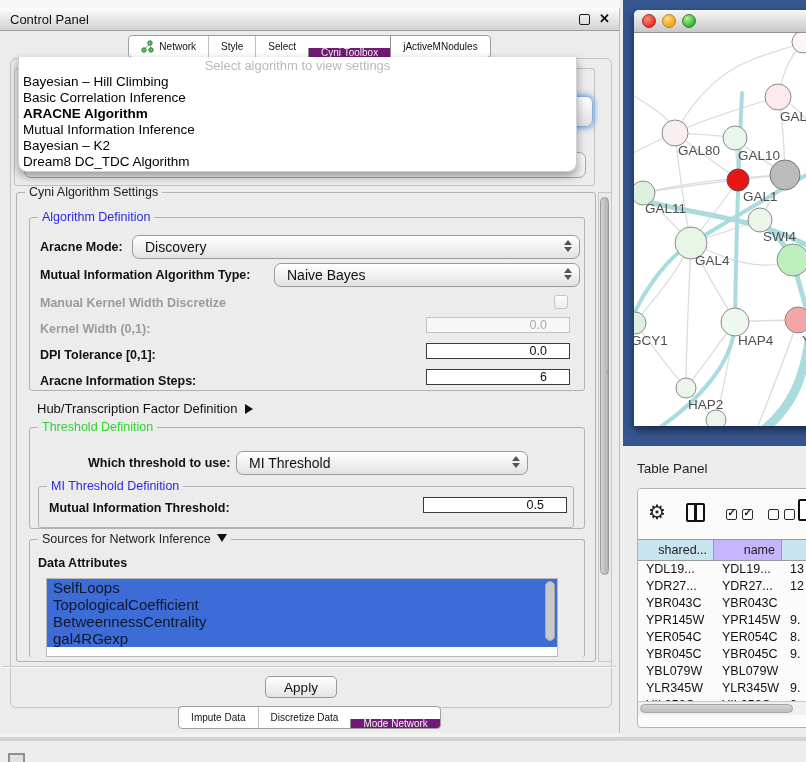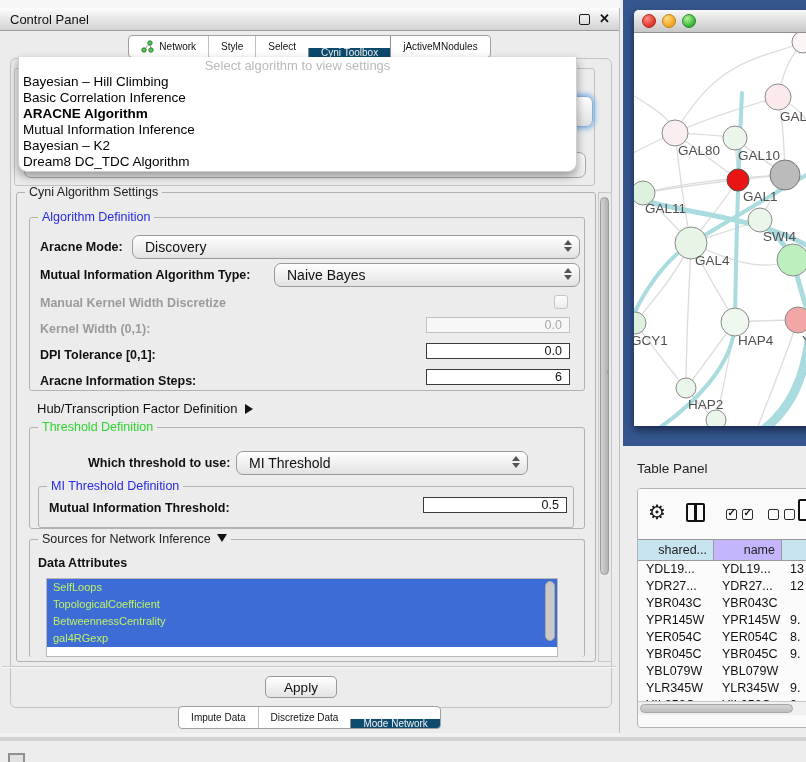--- a/index.html
+++ b/index.html
@@ -18,21 +18,21 @@
 
   .outer-border { position:absolute; left:10px; top:50px; width:602px; height:650px;
     border:1px solid #c4c4c4; border-radius:6px; background:#ececec; }
 
   .tabbar { position:absolute; left:0; width:100%; display:flex; justify-content:center; }
   .tabbar.top { top:27px; }
   .tabbar.bottom { top:698px; }
   .tabgroup { display:inline-flex; background:#fff; border:1px solid #9f9f9f; border-radius:4px; overflow:hidden; height:23px; }
   .tab { display:flex; align-items:center; gap:5px; padding:0 12px; font-size:10px; color:#111; border-left:1px solid #c0c0c0; cursor:default; }
   .tab:first-child { border-left:none; }
-  .tab.selected { background:#0c4a6e; color:#f3f3f3; border-left-color:#8f8f8f;margin-top:12px; }
+  .tab.selected { background:#701a75; color:#f3f3f3; border-left-color:#8f8f8f;margin-top:12px; }
   .tab.selected + .tab { border-left-color:#8f8f8f; }
 
   
   .frag-fieldset { position:absolute; left:14px; top:60px; width:581px; height:118px;
     border:1px solid #c2c2c2; border-radius:3px; z-index:1; }
   .frag-combo1 { position:absolute; left:560px; top:88px; width:33px; height:31px;
     border:1px solid #8ab0d8; border-radius:7px; background:linear-gradient(#fff,#e0e0e0);
     box-shadow:0 0 5px 2px #7db3e8; z-index:2; }
   .frag-combo2 { position:absolute; left:24px; top:144px; width:562px; height:26px;
     border:1px solid #a8a8a8; border-radius:7px; background:linear-gradient(#fdfdfd,#ececec); z-index:2; }
@@ -61,34 +61,34 @@
   .plain { font-weight:normal; font-size:13px; }
 
   .combo { position:absolute; height:24px; border:1px solid #9a9a9a; border-radius:7px;
     background:linear-gradient(#ffffff,#e2e2e2); display:flex; align-items:center; padding-left:12px; font-size:14px; color:#111; }
   .stepper { position:absolute; right:7px; top:4px; display:flex; flex-direction:column; gap:2px; }
   .stepper i { display:block; width:0; height:0; }
   .stepper .up { border-left:4px solid transparent; border-right:4px solid transparent; border-bottom:5px solid #555; }
   .stepper .dn { border-left:4px solid transparent; border-right:4px solid transparent; border-top:5px solid #555; }
 
   input.num { position:absolute; height:16px; font-family:"Liberation Sans",sans-serif; font-size:12.5px;
-    text-align:right; padding-right:7px; border:1px solid #3a3a3a; background:#fff; color:#111; }
+    text-align:right; padding-right:22px; border:1px solid #3a3a3a; background:#fff; color:#111; }
   input.num.dis { border:1px solid #c2c2c2; background:#f7f7f7; color:#a9a9a9; }
 
   .chk { position:absolute; width:14px; height:14px; border:1px solid #c6c6c6; border-radius:3px;
     background:linear-gradient(#fdfdfd,#ececec); }
 
   .tri-right { display:inline-block; width:0; height:0; border-left:8px solid #111;
     border-top:5.5px solid transparent; border-bottom:5.5px solid transparent; margin-left:8px; vertical-align:-1px; }
   .tri-down  { display:inline-block; width:0; height:0; border-top:8px solid #111;
     border-left:5.5px solid transparent; border-right:5.5px solid transparent; margin-left:6px; vertical-align:1px; }
 
   .attr-list { position:absolute; left:16px; top:38px; width:512px; height:79px;
     background:#fff; border:1px solid #b9b9b9; overflow:hidden; }
-  .attr-item { height:17px; line-height:17px; padding-left:6px; font-size:11px; background:#3d6cd7; color:#bef264; }
+  .attr-item { height:17px; line-height:17px; padding-left:6px; font-size:15px; background:#3d6cd7; color:#0f172a; }
   .attr-scroll { position:absolute; right:2px; top:2px; width:10px; height:60px;
     background:#c9c9c9; border:1px solid #a8a8a8; border-radius:5px; }
 
   .vscroll { position:absolute; left:598px; top:184px; width:14px; height:470px;
     background:#eaeaea; border:1px solid #c8c8c8; }
   .vthumb { position:absolute; left:1px; top:4px; width:9px; height:378px;
     background:linear-gradient(90deg,#d2d2d2,#b1b1b1); border:1px solid #9b9b9b; border-radius:5px; }
 
   .divider { position:absolute; left:2px; top:658px; width:614px; border-top:1px solid #c6c6c6; border-bottom:1px solid #fbfbfb; }
 

